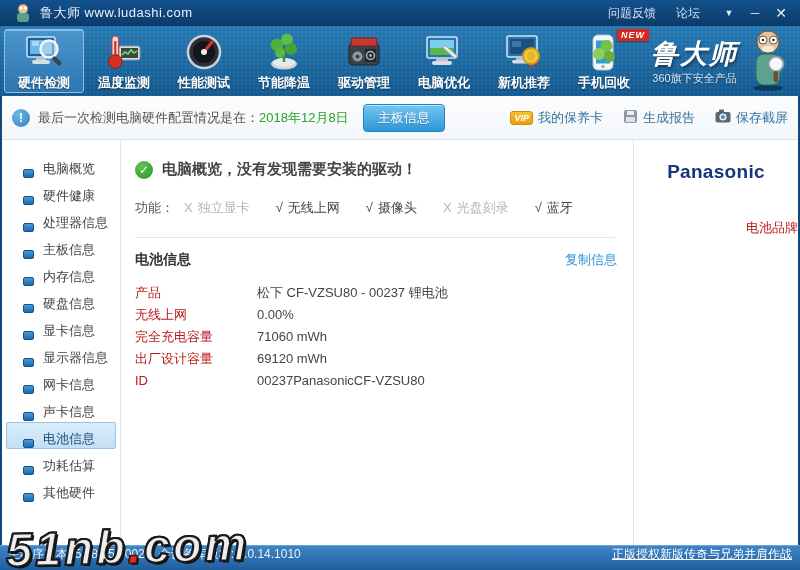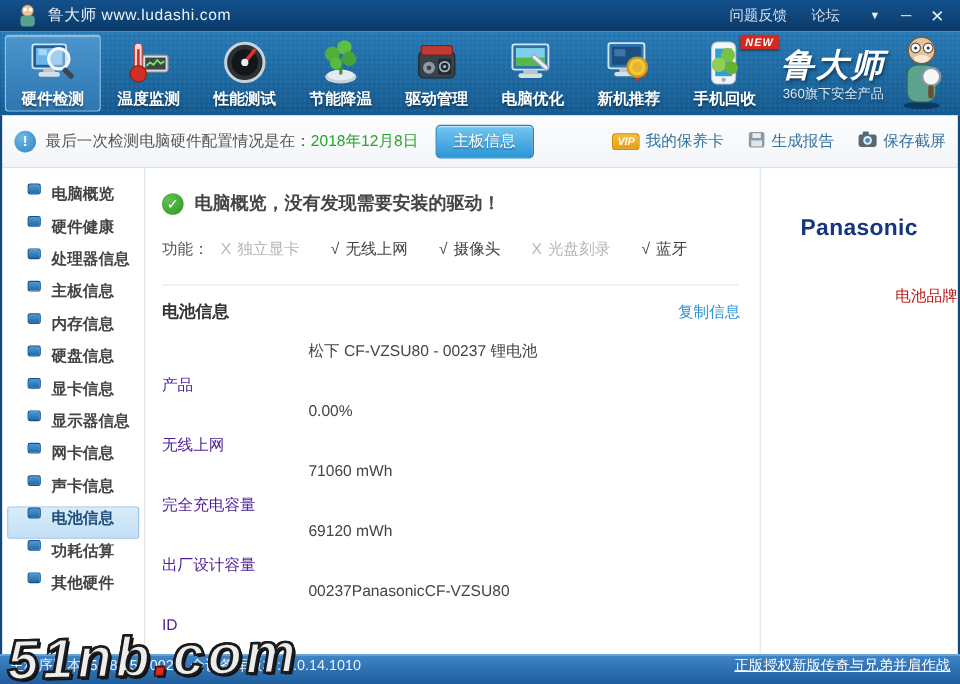--- a/index.html
+++ b/index.html
@@ -37,45 +37,45 @@
   .info-msg { font-size:13px; color:#555; }
   .info-date { font-size:13px; color:#28a428; margin:0 14px 0 0; }
   .rescan-btn { padding:4px 14px; font-size:13px; color:#fff; background:linear-gradient(#74c6f0,#2d96d6); border:1px solid #2383bd; border-radius:4px; box-shadow:inset 0 1px rgba(255,255,255,0.55); cursor:pointer; text-shadow:0 1px 1px rgba(0,0,0,0.25); }
   .info-spacer { flex:1; }
   .info-link { display:flex; align-items:center; gap:5px; font-size:13px; color:#34729e; margin-left:20px; cursor:pointer; }
   .vip-badge { background:linear-gradient(#f7c12c,#eb9c12); color:#fff; font-size:9px; font-weight:bold; font-style:italic; padding:1px 3px; border-radius:3px; border:1px solid #d18a0c; }
 
   
   .content { flex:1 1 auto; display:flex; min-height:0; background:#fff; }
   .sidebar { width:119px; border-right:1px solid #dfe5ea; padding-top:12px; flex:0 0 auto; }
-  .side-item { height:27px; display:flex; align-items:flex-start; padding-left:16px; gap:9px; font-size:13px; color:#444; cursor:pointer; border:1px solid transparent; margin:0 4px; border-radius:2px;font-weight:bold; }
+  .side-item { height:27px; display:flex; align-items:flex-end; padding-left:16px; gap:9px; font-size:13px; color:#444; cursor:pointer; border:1px solid transparent; margin:0 4px; border-radius:2px; }
   .side-item.selected { background:linear-gradient(#d9ecfa,#c3dff5); border-color:#9cc3e5; color:#1f4f7a; }
   .side-bullet { width:11px; height:9px; border-radius:2px; background:linear-gradient(#4a9ad8,#1f6aaa); border:1px solid #14508a; flex:0 0 auto; }
 
   .main { flex:1 1 auto; padding:16px 16px 0 14px; min-width:0; }
   .scan-row { display:flex; align-items:center; gap:9px; margin-top:4px; }
   .check-circle { width:18px; height:18px; border-radius:50%; background:radial-gradient(circle at 35% 30%, #5fc353, #2e9427); color:#fff; font-size:12px; font-weight:bold; display:flex; align-items:center; justify-content:center; }
   .scan-msg { font-size:15px; font-weight:bold; color:#444; }
   .features { display:flex; align-items:center; margin-top:20px; font-size:13px; flex-wrap:nowrap; }
   .features .feat-label { color:#555; margin-right:10px; }
   .feat { margin-right:26px; white-space:nowrap; }
   .feat .mark { margin-right:5px; }
   .feat.on { color:#444; }
   .feat.off { color:#b5b5b5; }
   .divider { border:none; border-top:1px solid #e4e8eb; margin:20px 2px 0 0; }
   .section-head { display:flex; justify-content:space-between; align-items:center; margin-top:13px; }
   .section-title { font-size:14px; font-weight:bold; color:#333; }
   .copy-link { font-size:13px; color:#2e93d6; cursor:pointer; }
   .btable { margin-top:13px; }
   .brow { display:flex; font-size:13px; line-height:22px; }
-  .brow .blabel { width:122px; color:#4c1d95; flex:0 0 auto;margin-top:28px; }
+  .brow .blabel { width:122px; color:#b91c1c; flex:0 0 auto; }
   .brow .bvalue { color:#444; }
 
   .rightpanel { width:165px; border-left:1px solid #dfe5ea; text-align:center; flex:0 0 auto; }
-  .pan-logo { margin-top:40px; font-size:19px; font-weight:bold; color:#17357f; letter-spacing:0.3px; }
+  .pan-logo { margin-top:21px; font-size:19px; font-weight:bold; color:#17357f; letter-spacing:0.3px; }
   .pan-caption { margin-top:36px; font-size:13px; color:#b91c1c;text-align:right; }
 
   
   .statusbar { height:25px; background:linear-gradient(#3f85c6,#1f5d9e); border-top:1px solid #6aa6d8; display:flex; align-items:flex-start; justify-content:space-between; padding:0 8px; flex:0 0 auto; }
   .status-left { font-size:12px; color:#e8f2fb; display:flex; gap:14px; }
   .status-link { font-size:12px; color:#fff; text-decoration:underline; cursor:pointer; }
 
   
   .watermark { position:absolute; left:6px; bottom:-4px; font-size:47px; font-weight:bold; font-style:italic; letter-spacing:3px; color:#ededed; -webkit-text-stroke:2px #1c1c1c; text-shadow:2px 2px 0 #111, -1px -1px 0 #111, 1px -1px 0 #111, -1px 1px 0 #111; z-index:60; transform:rotate(-1.5deg); pointer-events:none; white-space:nowrap; }
   .watermark .wm-dot { color:#e02b1d; -webkit-text-stroke:1px #7d130c; }

